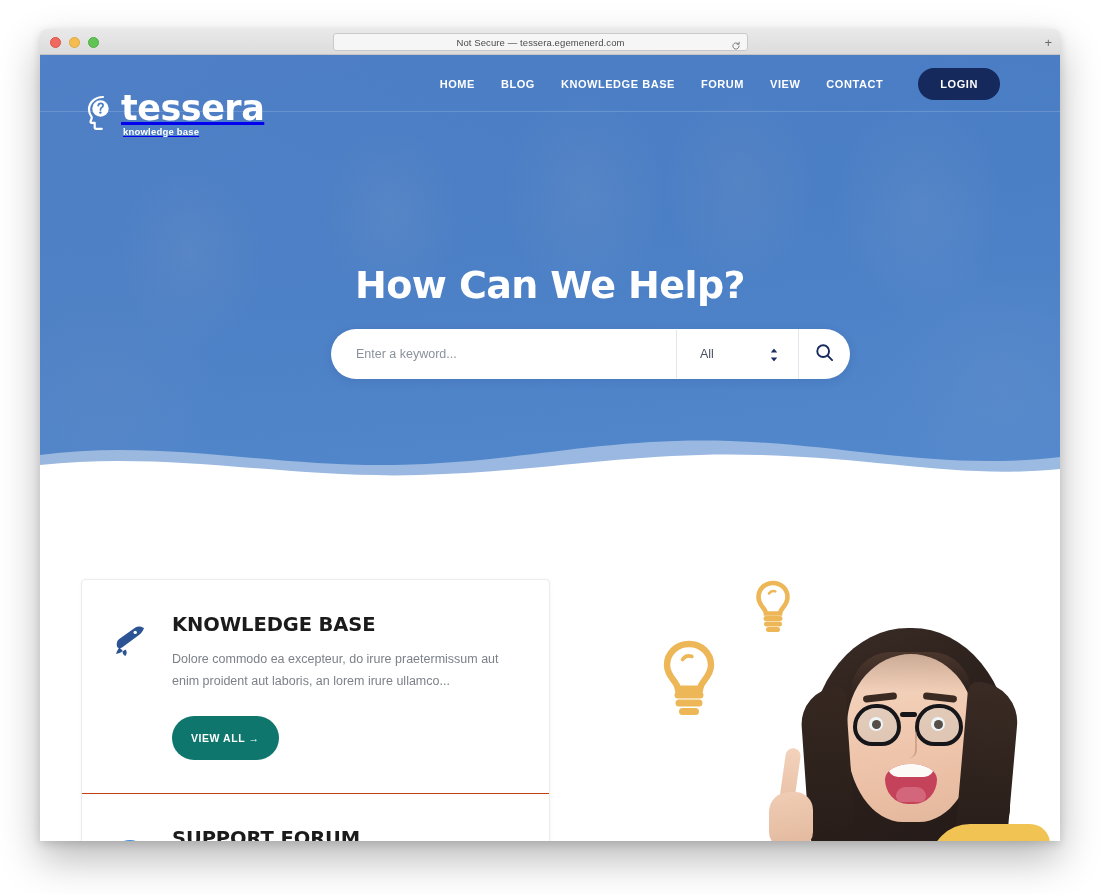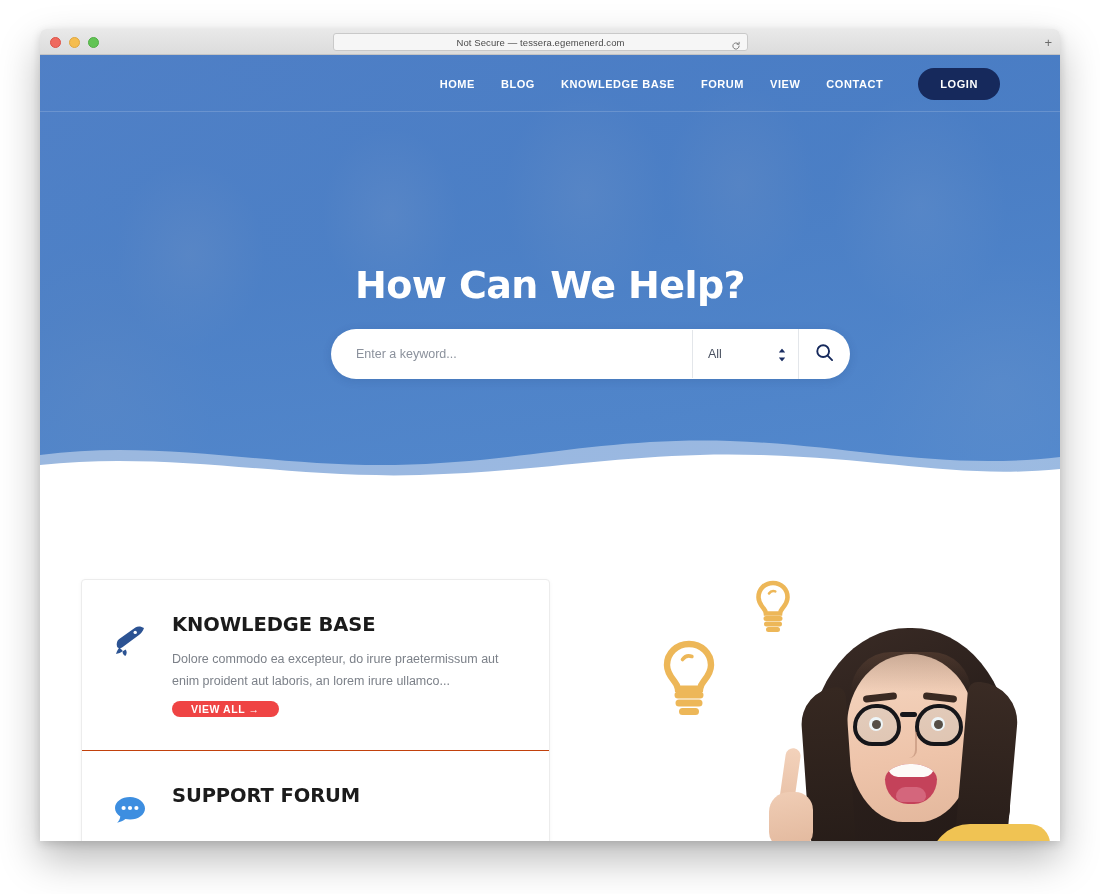--- a/index.html
+++ b/index.html
@@ -212,20 +212,21 @@
     top: 274px;
     width: 519px;
     height: 50px;
     background: #ffffff;
     border-radius: 999px;
     display: flex;
     align-items: center;
     box-shadow: 0 2px 10px rgba(20,50,100,0.14);
     z-index: 5;
     overflow: hidden;
+    gap: 8px;
   }
   .search-input {
     flex: 1;
     height: 100%;
     border: none;
     outline: none;
     background: transparent;
     padding-left: 25px;
     font-size: 12.5px;
     color: #5d6470;
@@ -324,26 +325,26 @@
   .card-desc {
     font-size: 12.5px;
     line-height: 1.75;
     color: #7c8189;
     max-width: 352px;
   }
   .view-all {
     display: inline-flex;
     align-items: center;
     gap: 6px;
-    margin-top: 8px;
-    background: #ef4444;
+    margin-top: 23px;
+    background: #0f766e;
     color: #ffffff;
     border: none;
     border-radius: 999px;
-    padding: 2px 19px;
+    padding: 16px 19px;
     font-size: 10.5px;
     font-weight: 700;
     letter-spacing: 0.55px;
     font-family: "Liberation Sans", sans-serif;
     cursor: pointer;
   }
 
   
   .illustration {
     position: absolute;
@@ -496,20 +497,34 @@
     <div class="newtab-btn">+</div>
   </div>
 
   <div class="viewport">
 
     <section class="hero">
       <div class="hero-photo"></div>
       <div class="hero-overlay"></div>
 
       <header class="site-header">
+        <a class="logo-wrap" href="#">
+          <span class="logo-mark">
+            <svg viewBox="0 0 30 38" fill="none">
+              <path d="M20 3C12 3 6 8.5 6 15.5c0 3 1 5 2.2 6.6.7.9.8 1.5.5 2.3l-1.1 3c-.3.8.2 1.5 1 1.5h3.1v4.3c0 .9.7 1.6 1.6 1.6h5.5" stroke="#ffffff" stroke-width="2.2" stroke-linecap="round" stroke-linejoin="round"></path>
+              <circle cx="17.5" cy="14.5" r="8.2" fill="#ffffff"></circle>
+              <path d="M15.2 11.6c.2-1.4 1.2-2.3 2.5-2.3 1.4 0 2.4.9 2.4 2.1 0 1-.5 1.5-1.4 2.1-.9.6-1.2 1.1-1.2 2v.4" stroke="#4a7ec2" stroke-width="1.7" stroke-linecap="round"></path>
+              <circle cx="17.4" cy="18.6" r="1.2" fill="#4a7ec2"></circle>
+            </svg>
+          </span>
+          <span class="logo-text-col">
+            <span class="logo-word">tessera</span>
+            <span class="logo-tag">knowledge base</span>
+          </span>
+        </a>
 
         <nav class="nav">
           <a class="nav-link" href="#">HOME</a>
           <a class="nav-link" href="#">BLOG</a>
           <a class="nav-link" href="#">KNOWLEDGE BASE</a>
           <a class="nav-link" href="#">FORUM</a>
           <a class="nav-link" href="#">VIEW</a>
           <a class="nav-link" href="#">CONTACT</a>
           <button class="login-btn">LOGIN</button>
         </nav>

